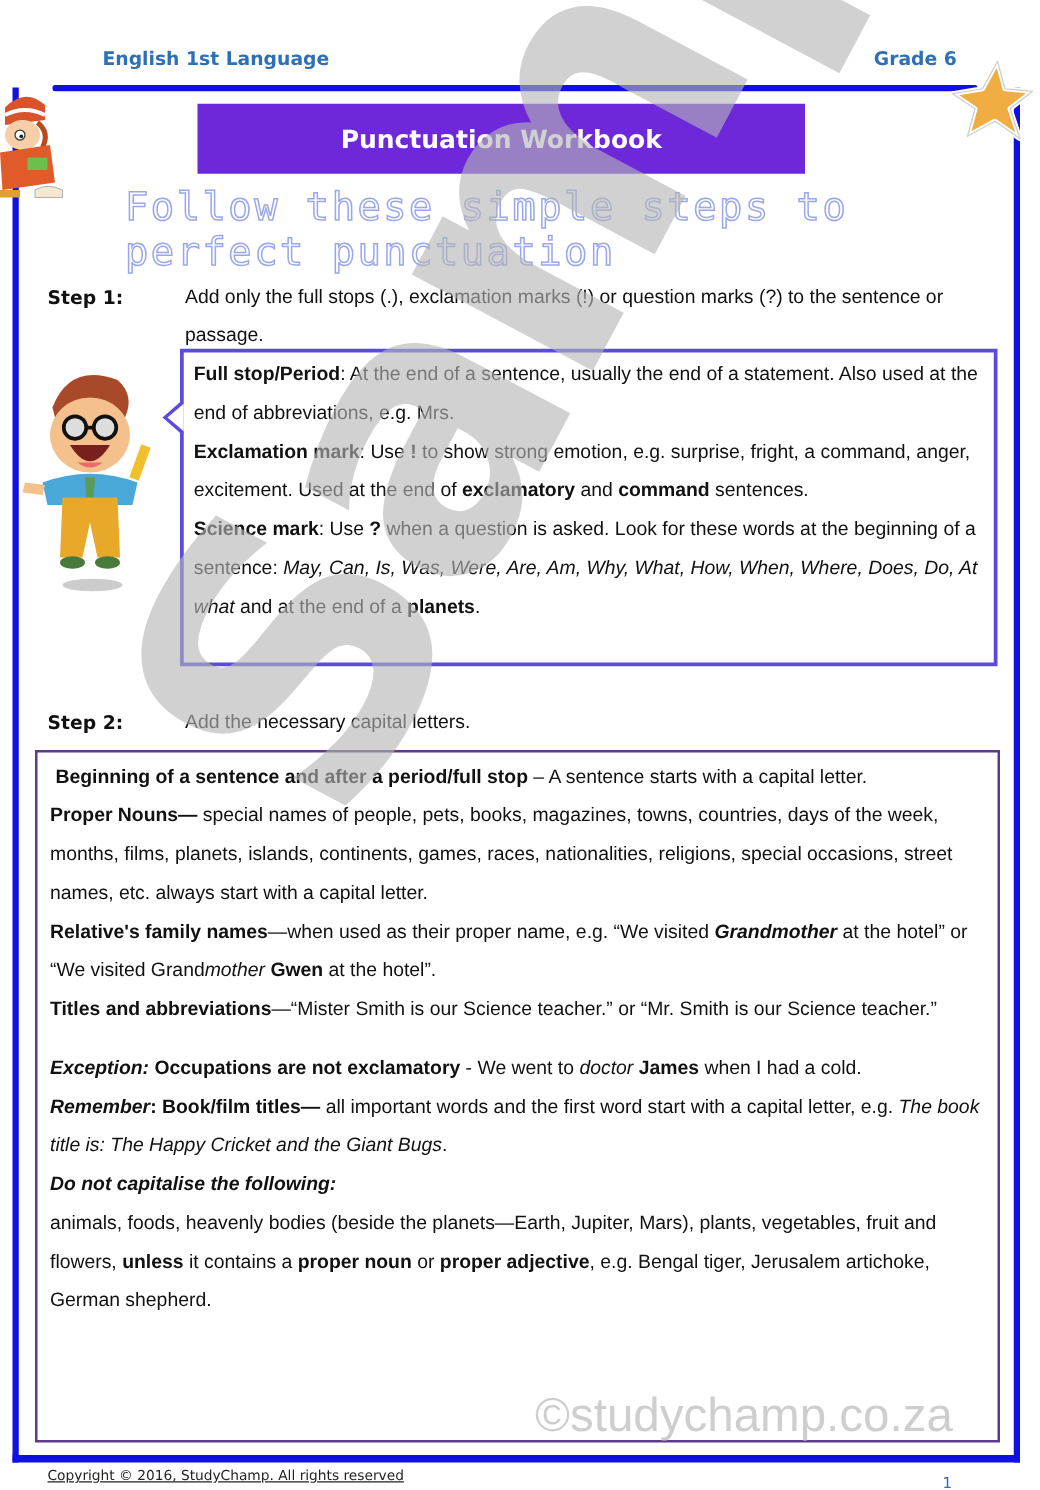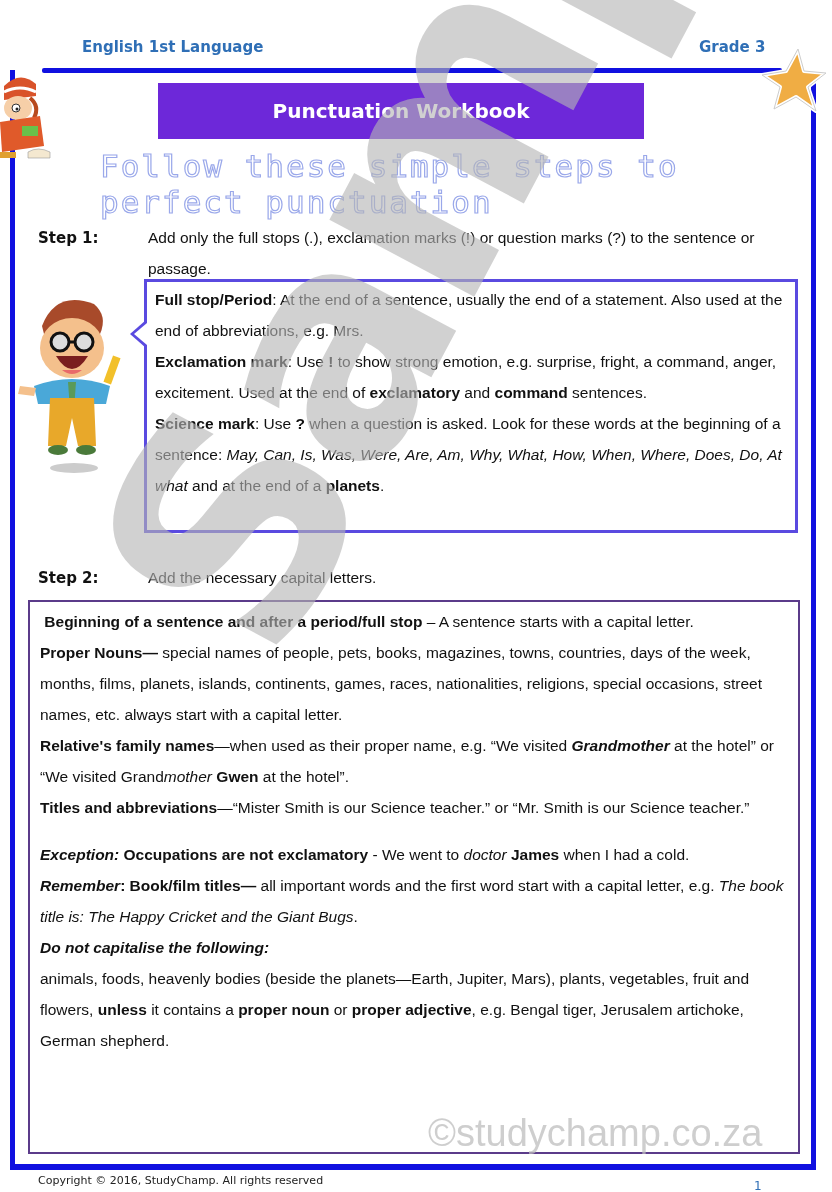--- a/index.html
+++ b/index.html
@@ -74,20 +74,21 @@
     }
     .box2 p { margin: 0; }
     .box1 p { margin: 0; }
     .spacer { height: 16px; }
     b { font-weight: bold; }
     i { font-style: italic; }
 
     .footer-copy {
       position: absolute; left: 38px; top: 1174px; font-size: 11px; color: #222;
       font-family: "DejaVu Sans", sans-serif;
+      text-decoration: underline;
     }
     .footer-page {
       position: absolute; left: 754px; top: 1179px; font-size: 12px; color: #2f6fb6;
       font-family: "DejaVu Sans", sans-serif;
     }
 
     
     .char-girl { position: absolute; left: 0; top: 66px; width: 56px; height: 100px; }
     .char-boy { position: absolute; left: 16px; top: 286px; width: 112px; height: 190px; }
     .star { position: absolute; left: 758px; top: 45px; width: 72px; height: 72px; }
@@ -103,21 +104,21 @@
     .wm-site {
       position: absolute; left: 428px; top: 1112px; font-size: 38px; font-weight: normal;
       color: rgba(190,190,190,0.75); font-family: "Liberation Sans", sans-serif;
       pointer-events: none;
     }
   </style>
 </head>
 <body>
 
 <div class="hdr-left">English 1st Language</div>
-<div class="hdr-right">Grade 3</div>
+<div class="hdr-right">Grade 6</div>
 
 <div class="page-frame"></div>
 <div class="frame-top"></div>
 
 <svg class="char-girl" viewBox="0 0 56 100">
   <path d="M4 20 Q20 4 36 18 L36 30 L4 34 Z" fill="#d9532a"></path>
   <path d="M4 26 Q20 18 36 26" stroke="#fff" stroke-width="3" fill="none"></path>
   <ellipse cx="18" cy="42" rx="14" ry="12" fill="#f6cfa8"></ellipse>
   <circle cx="16" cy="42" r="4" fill="#fff" stroke="#333"></circle>
   <circle cx="17" cy="43" r="1.5" fill="#222"></circle>

